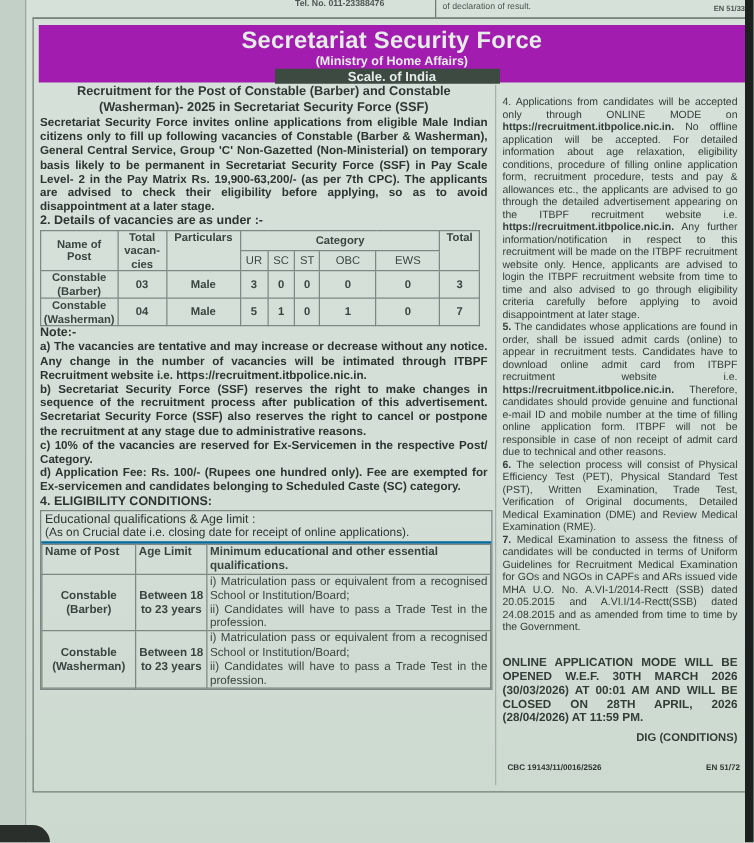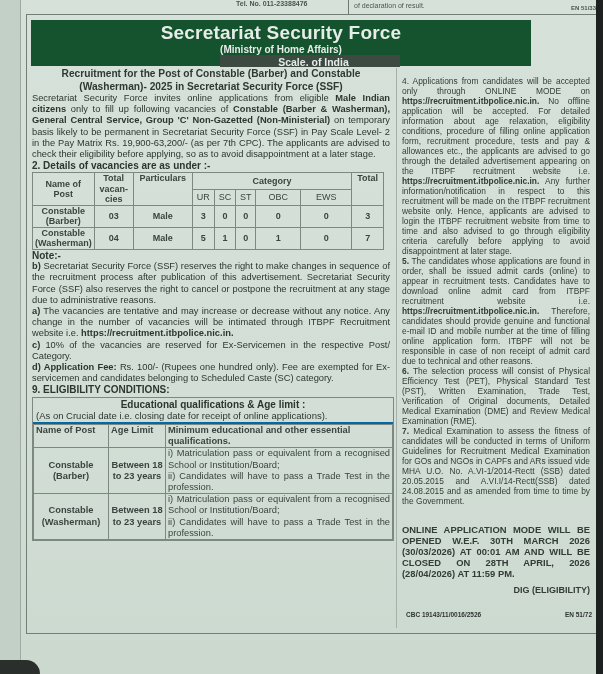--- a/index.html
+++ b/index.html
@@ -25,45 +25,45 @@
   }
   .top-strip .phone { position:absolute; left:210px; top:0; font-weight:bold; }
   .top-strip .divider { position:absolute; left:322px; top:0; width:1px; height:14px; background:#6f7a73; }
   .top-strip .decl { position:absolute; left:328px; top:2px; }
   .top-strip .code { position:absolute; right:4px; top:5px; font-size:6px; font-weight:bold; }
   .frame {
     position:absolute; left:26px; top:14px; width:574px; height:618px;
     border:1px solid #737e77;
   }
   .header-band {
-    position:absolute; left:31px; top:20px; width:500px; height:46px;
-    background:#14532d; color:#e6ece8; text-align:center;
+    position:absolute; left:31px; top:20px; width:565px; height:46px;
+    background:#a21caf; color:#e6ece8; text-align:center;
   }
   .header-band .title { font-size:19px; font-weight:bold; margin-top:2px; letter-spacing:0.2px; }
   .header-band .sub { font-size:10px; font-weight:bold; line-height:12px; }
   .govt {
     position:absolute; left:31px; top:56px; width:565px; text-align:center;
     font-size:10.5px; font-weight:bold; color:#e6ece8;
   }
   .govt-bg { position:absolute; left:220px; top:55px; width:180px; height:12px; background:#3c4a42; }
   .leftcol { position:absolute; left:32px; top:68px; width:358px; font-size:9.3px; line-height:11.2px; }
   .rec-title { text-align:center; font-weight:bold; font-size:10.2px; line-height:12.5px; color:#2f3833; }
-  .para { text-align:justify; margin:0; }
+  .para { text-align:justify; margin:0;font-weight:bold; }
   .sec { font-weight:bold; font-size:10px; margin:0; }
   table { border-collapse:collapse; }
   .vac td, .vac th {
     border:1px solid #7d8882; text-align:center; font-size:9px; line-height:10.5px;
     padding:0 2px; color:#3b4540;
   }
   .vac { width:352px; margin-top:1px; }
   .vac th { font-weight:bold; }
   .vac td.b { font-weight:bold; }
   .notes .para { margin:0; }
   .elig { width:360px; margin-top:1px; border:1px solid #7d8882; }
-  .elig .hd { font-weight:bold; font-size:10px; padding:1px 3px 0;text-align:center; }
+  .elig .hd { font-weight:normal; font-size:10px; padding:1px 3px 0; }
   .elig .hd2 { font-size:9.5px; padding:0 3px 1px; border-bottom:2px solid #0369a1; }
   .etab { width:100%; }
   .etab td, .etab th { border:1px solid #7d8882; font-size:9.3px; line-height:11.2px; vertical-align:middle; color:#3b4540; }
   .etab th { font-weight:bold; text-align:left; padding:0 2px; }
   .etab td.post, .etab td.age { text-align:center; font-weight:bold; }
   .etab td.q { text-align:justify; padding:0 2px; }
   .rightcol {
     position:absolute; left:402px; top:76px; width:188px;
     font-size:8.4px; line-height:10px; text-align:justify; color:#333c37;
   }
@@ -146,27 +146,27 @@
       <td class="b">0</td>
       <td class="b">1</td>
       <td class="b">0</td>
       <td class="b">7</td>
     </tr>
   </tbody>
     </table>
 
   <div class="notes">
     <p class="sec">Note:-</p>
+    <p class="para"><b>a)</b><span> The vacancies are tentative and may increase or decrease without any notice. Any change in the number of vacancies will be intimated through ITBPF Recruitment website i.e. </span><b>https://recruitment.itbpolice.nic.in.</b></p>
     <p class="para"><b>b)</b><span> Secretariat Security Force (SSF) reserves the right to make changes in sequence of the recruitment process after publication of this advertisement. Secretariat Security Force (SSF) also reserves the right to cancel or postpone the recruitment at any stage due to administrative reasons.</span></p>
-    <p class="para"><b>a)</b><span> The vacancies are tentative and may increase or decrease without any notice. Any change in the number of vacancies will be intimated through ITBPF Recruitment website i.e. </span><b>https://recruitment.itbpolice.nic.in.</b></p>
     <p class="para"><b>c)</b><span> 10% of the vacancies are reserved for Ex-Servicemen in the respective Post/ Category.</span></p>
     <p class="para"><b>d) Application Fee:</b><span> Rs. 100/- (Rupees one hundred only). Fee are exempted for Ex-servicemen and candidates belonging to Scheduled Caste (SC) category.</span></p>
   </div>
 
-  <p class="sec">9. ELIGIBILITY CONDITIONS:</p>
+  <p class="sec">4. ELIGIBILITY CONDITIONS:</p>
   <div class="elig">
     <div class="hd">Educational qualifications &amp; Age limit :</div>
     <div class="hd2">(As on Crucial date i.e. closing date for receipt of online applications).</div>
     <table class="etab">
       <tbody>
           <tr>
         <th style="width:70px;vertical-align:top">Name of Post</th>
         <th style="width:52px;vertical-align:top">Age Limit</th>
         <th>Minimum educational and other essential qualifications.</th>
       </tr>
@@ -190,21 +190,21 @@
       </table>
   </div>
 </div>
 
 <div class="rightcol">
   <p><span>4. Applications from candidates will be accepted only through ONLINE MODE on </span><b>https://recruitment.itbpolice.nic.in.</b><span> No offline application will be accepted. For detailed information about age relaxation, eligibility conditions, procedure of filling online application form, recruitment procedure, tests and pay &amp; allowances etc., the applicants are advised to go through the detailed advertisement appearing on the ITBPF recruitment website i.e. </span><b>https://recruitment.itbpolice.nic.in.</b><span> Any further information/notification in respect to this recruitment will be made on the ITBPF recruitment website only. Hence, applicants are advised to login the ITBPF recruitment website from time to time and also advised to go through eligibility criteria carefully before applying to avoid disappointment at later stage.</span></p>
   <p><b>5.</b><span> The candidates whose applications are found in order, shall be issued admit cards (online) to appear in recruitment tests. Candidates have to download online admit card from ITBPF recruitment website i.e. </span><b>https://recruitment.itbpolice.nic.in.</b><span> Therefore, candidates should provide genuine and functional e-mail ID and mobile number at the time of filling online application form. ITBPF will not be responsible in case of non receipt of admit card due to technical and other reasons.</span></p>
   <p><b>6.</b><span> The selection process will consist of Physical Efficiency Test (PET), Physical Standard Test (PST), Written Examination, Trade Test, Verification of Original documents, Detailed Medical Examination (DME) and Review Medical Examination (RME).</span></p>
   <p><b>7.</b><span> Medical Examination to assess the fitness of candidates will be conducted in terms of Uniform Guidelines for Recruitment Medical Examination for GOs and NGOs in CAPFs and ARs issued vide MHA U.O. No. A.VI-1/2014-Rectt (SSB) dated 20.05.2015 and A.VI.I/14-Rectt(SSB) dated 24.08.2015 and as amended from time to time by the Government.</span></p>
   <p class="online">ONLINE APPLICATION MODE WILL BE OPENED W.E.F. 30TH MARCH 2026 (30/03/2026) AT 00:01 AM AND WILL BE CLOSED ON 28TH APRIL, 2026 (28/04/2026) AT 11:59 PM.</p>
-  <p class="dig">DIG (ELIGIBILITY)</p>
+  <p class="dig">DIG (CONDITIONS)</p>
 </div>
 
 <div class="footer-codes">
   <span>CBC 19143/11/0016/2526</span>
   <span class="r">EN 51/72</span>
 </div>
 
 <div class="right-edge"></div>
 <div class="bottom-shadow"></div>
 

